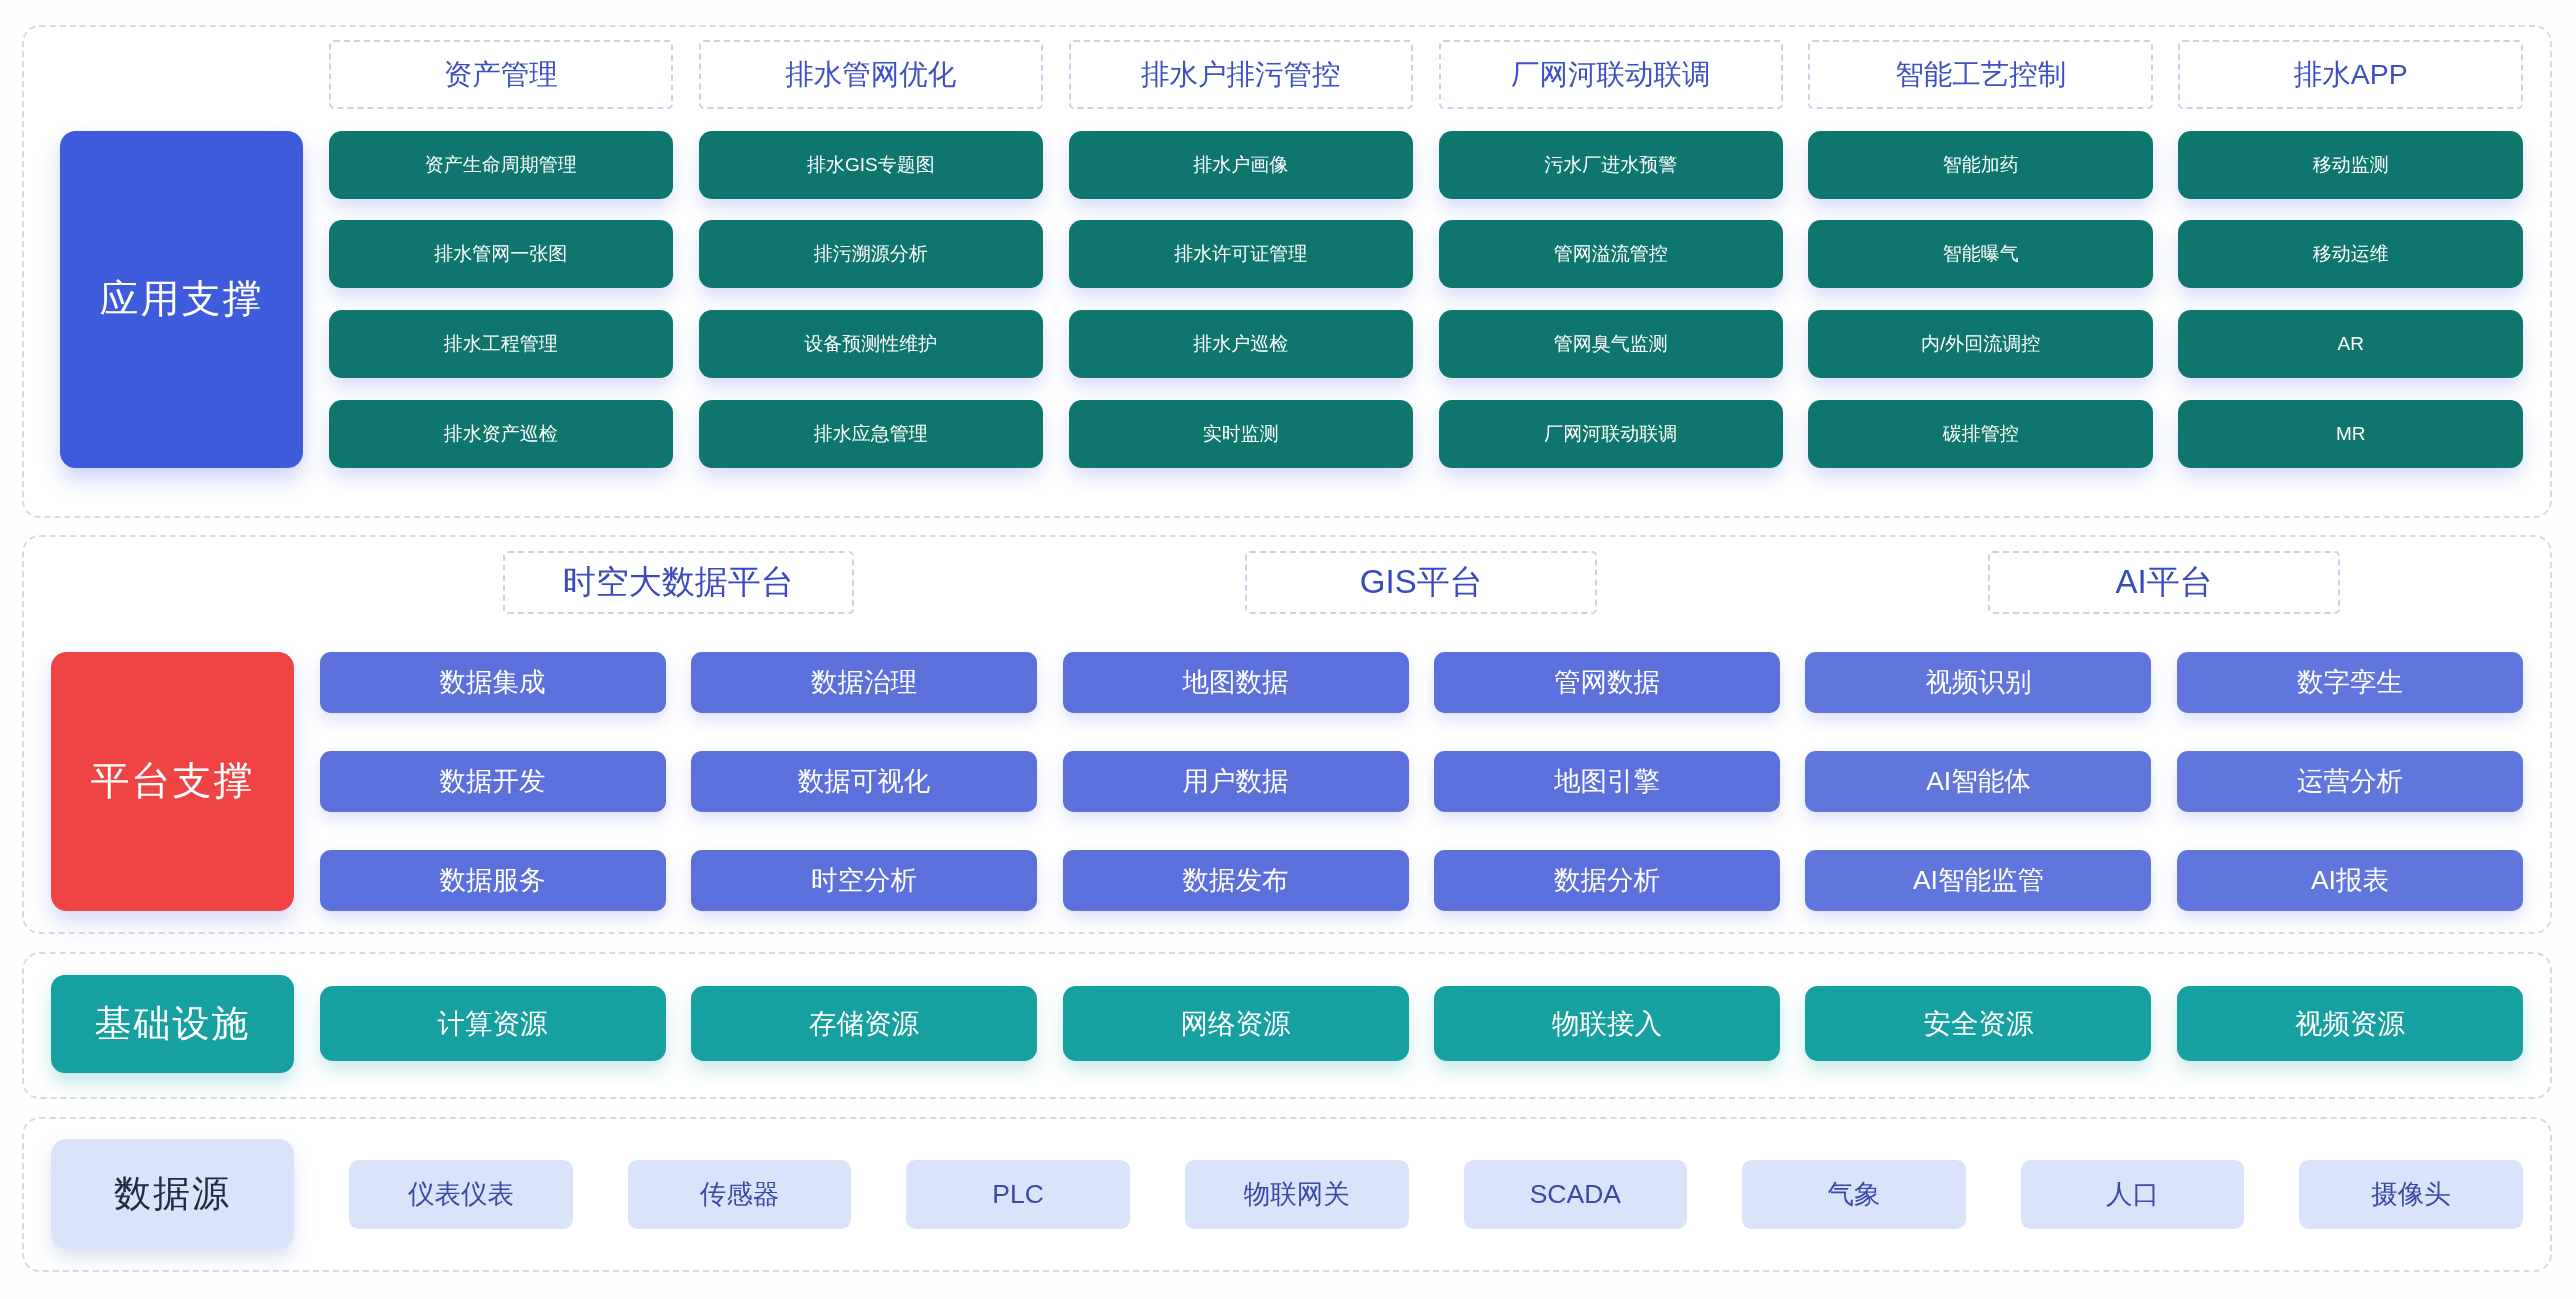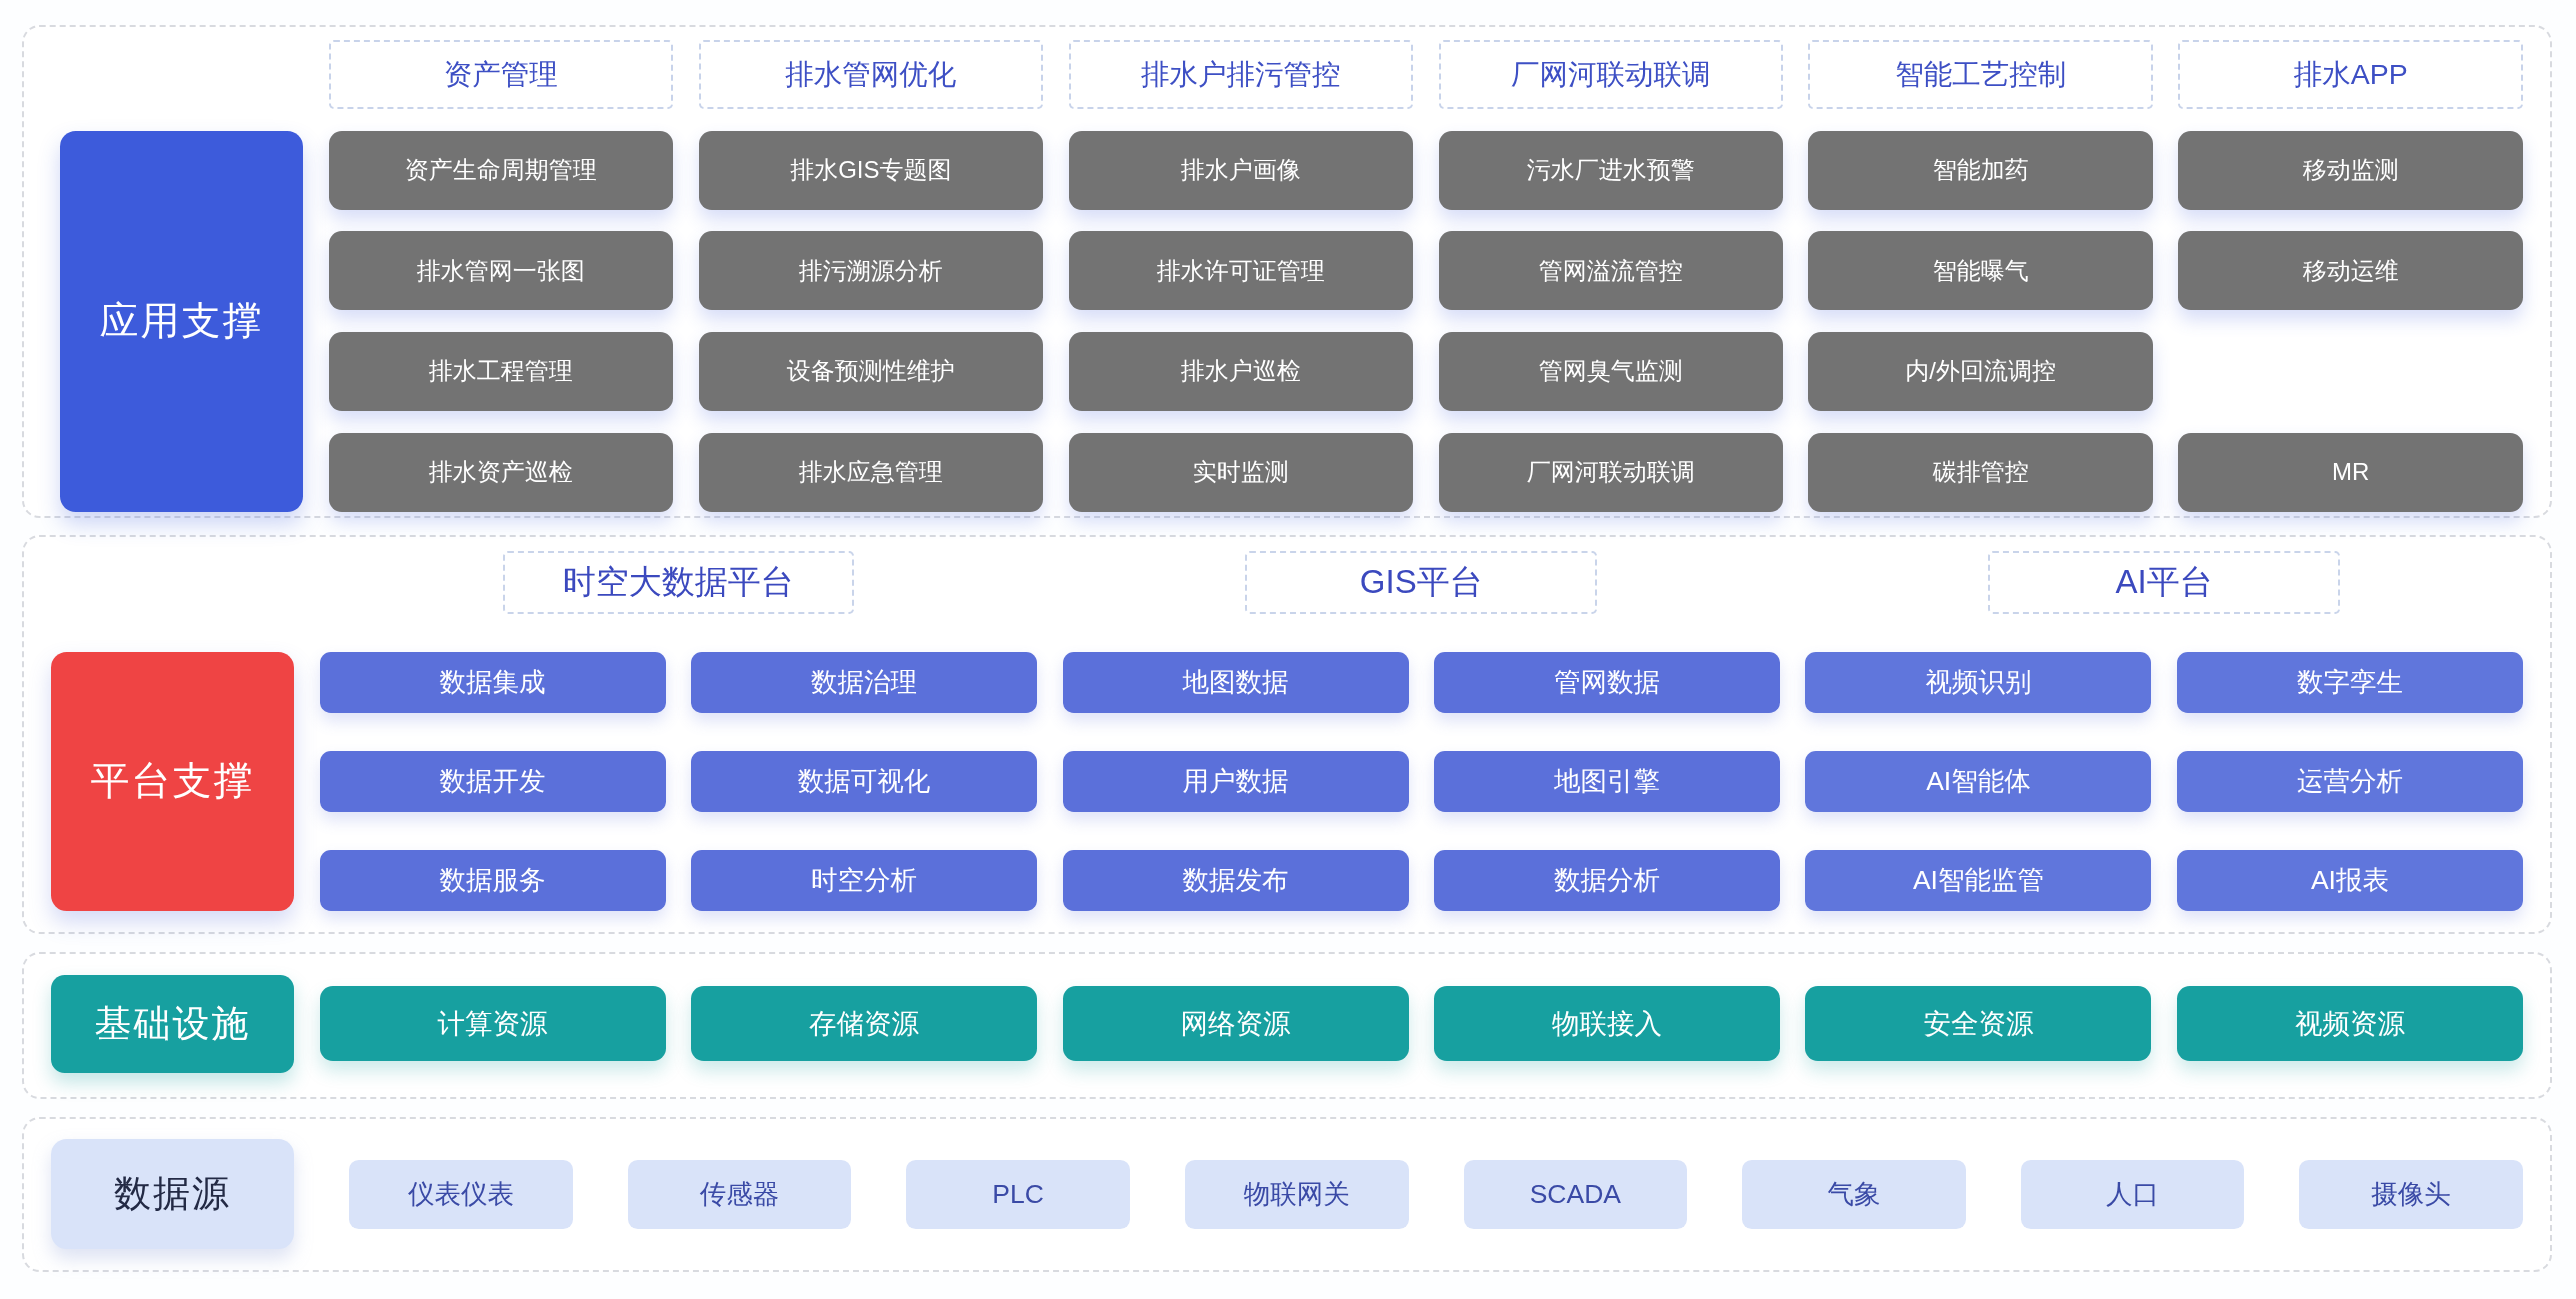--- a/index.html
+++ b/index.html
@@ -54,23 +54,23 @@
     letter-spacing: 2px;
   }
 
   .btn {
     display: flex; align-items: center; justify-content: center;
     color: #FFFFFF;
     border-radius: 12.8px;
     cursor: default;
   }
   .btn-app {
-    background: #737373;
-    height: 79px;
-    font-size: 24px;
+    background: #0f766e;
+    height: 68px;
+    font-size: 19px;
     box-shadow: 0 9.8px 17.7px rgba(61,91,219,0.20);
   }
   .btn-plat {
     background: #5B70DA;
     height: 61px;
     font-size: 26.5px;
     border-radius: 10.8px;
     box-shadow: 0 7.9px 15.7px rgba(91,112,218,0.20);
   }
   .btn-plat.ai { background: #6076DC; }
@@ -146,20 +146,21 @@
       <div class="btn btn-app" style="grid-column:5;grid-row:4">管网臭气监测</div>
       <div class="btn btn-app" style="grid-column:5;grid-row:5">厂网河联动联调</div>
 
       <div class="btn btn-app" style="grid-column:6;grid-row:2">智能加药</div>
       <div class="btn btn-app" style="grid-column:6;grid-row:3">智能曝气</div>
       <div class="btn btn-app" style="grid-column:6;grid-row:4">内/外回流调控</div>
       <div class="btn btn-app" style="grid-column:6;grid-row:5">碳排管控</div>
 
       <div class="btn btn-app" style="grid-column:7;grid-row:2">移动监测</div>
       <div class="btn btn-app" style="grid-column:7;grid-row:3">移动运维</div>
+      <div class="btn btn-app" style="grid-column:7;grid-row:4">AR</div>
       <div class="btn btn-app" style="grid-column:7;grid-row:5">MR</div>
     </div>
   </div>
 
   <div class="section s2">
     <div class="grid6">
       <div class="hdr-spacer2" style="grid-column:1;grid-row:1"></div>
 
       <div class="plat-header" style="grid-column:2 / span 2;grid-row:1">时空大数据平台</div>
       <div class="plat-header" style="grid-column:4 / span 2;grid-row:1">GIS平台</div>

